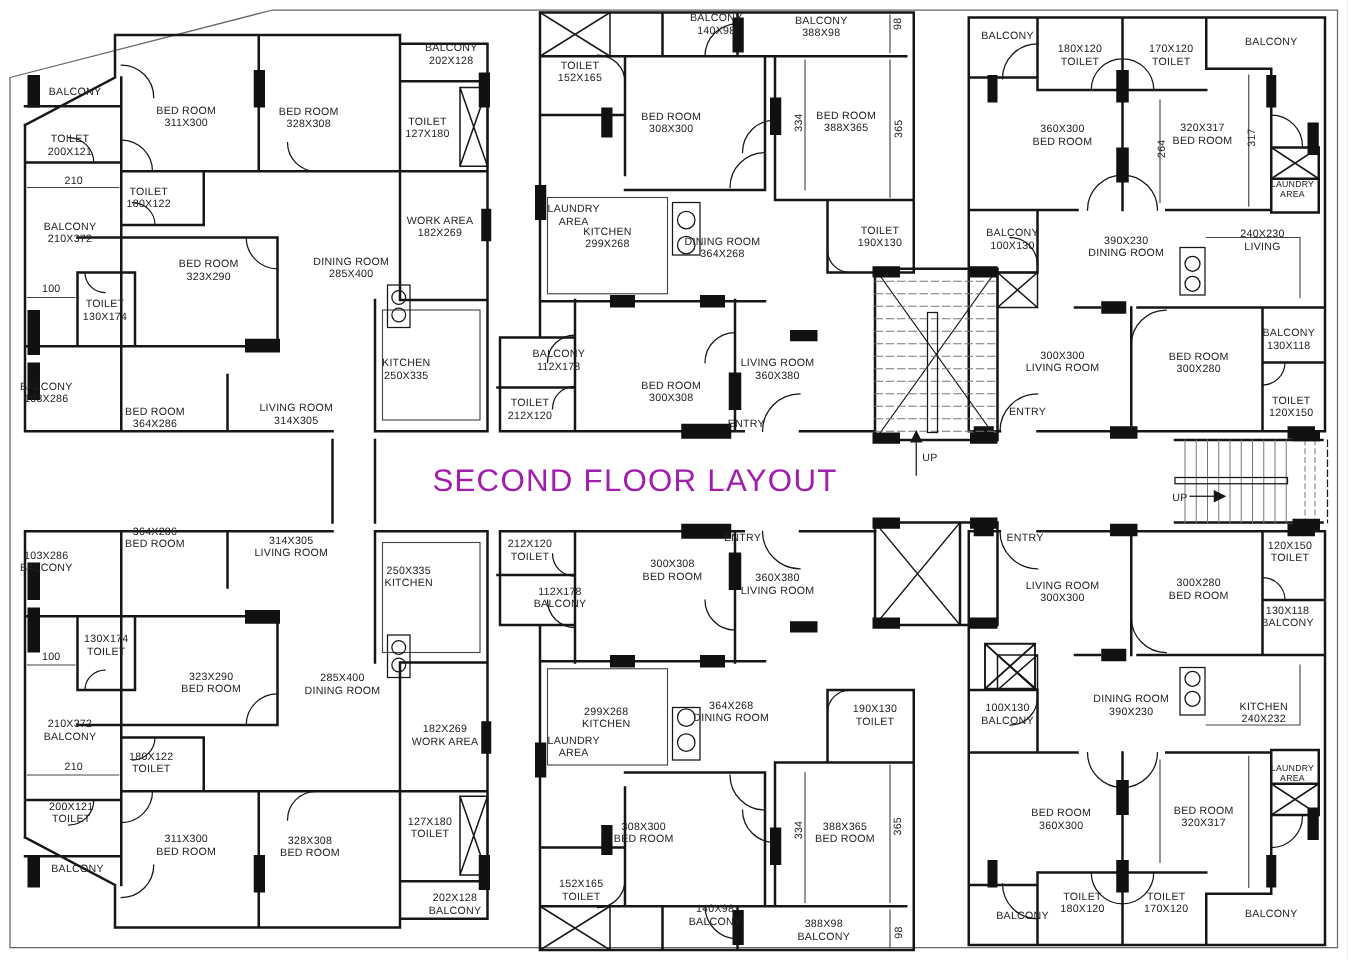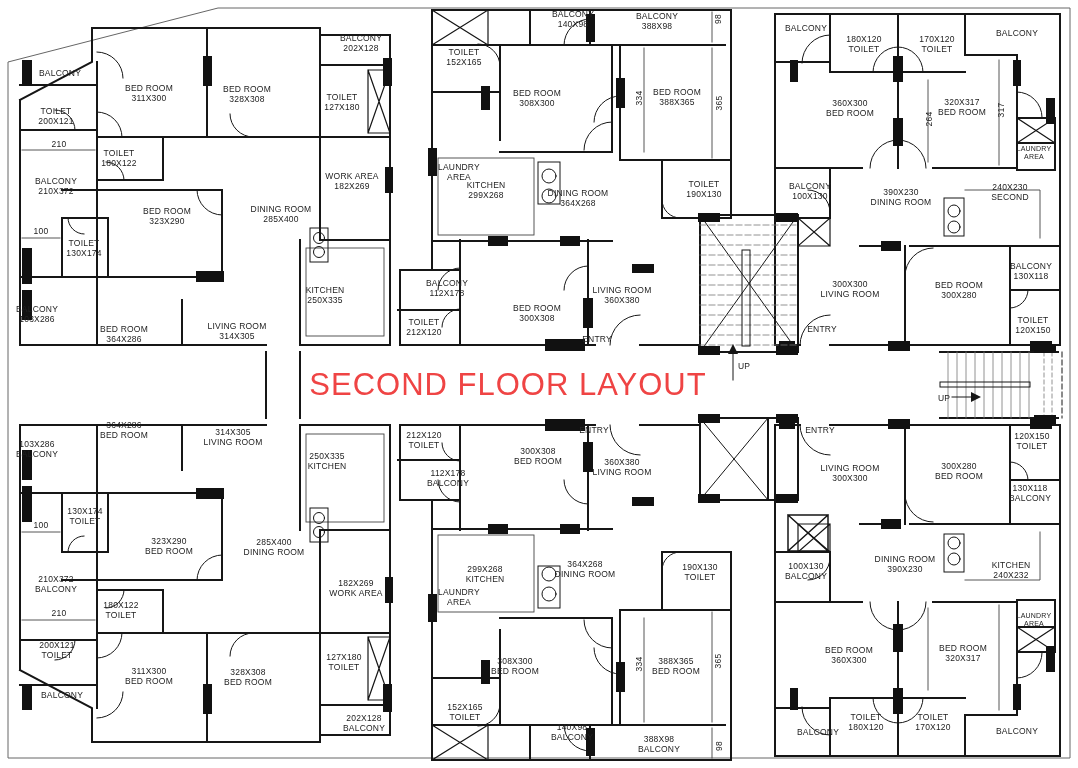--- a/index.html
+++ b/index.html
@@ -1,22 +1,22 @@
 <!DOCTYPE html>
 <html><head>
 <meta charset="utf-8">
 <style>
   html,body{margin:0;padding:0;background:#e8e8e8;}
   .stage{position:relative;width:1078px;height:768px;background:#ffffff;overflow:hidden;
          font-family:"Liberation Sans",sans-serif;}
   svg{position:absolute;left:0;top:0;}
   .lbl{position:absolute;transform:translate(-50%,-50%);font-size:8.5px;line-height:1.18;
        color:#222;text-align:center;white-space:pre-line;letter-spacing:.2px;}
-  .title{position:absolute;transform:translate(-50%,-50%);font-size:31px;letter-spacing:1px;
-         color:#ef4444;white-space:nowrap;}
+  .title{position:absolute;transform:translate(-50%,-50%);font-size:25px;letter-spacing:1px;
+         color:#a21caf;white-space:nowrap;}
 </style>
 </head>
 <body>
 
 <div class="stage">
 
   <svg width="1078" height="768" viewBox="0 0 1078 768">
 
     <g stroke="#666" stroke-width="1" fill="none">
       <path d="M8,62 L218,8 L1070,8 L1070,758 L8,758 Z"></path>
@@ -252,21 +252,21 @@
       <div class="lbl" style="left: 962px; top: 107px;">320X317
 BED ROOM</div>
       <div class="lbl" style="left: 1001px; top: 110px; transform: translate(-50%, -50%) rotate(-90deg);">317</div>
       <div class="lbl" style="left: 1034px; top: 153px; font-size: 7px;">LAUNDRY
 AREA</div>
       <div class="lbl" style="left: 810px; top: 191px;">BALCONY
 100X130</div>
       <div class="lbl" style="left: 901px; top: 197px;">390X230
 DINING ROOM</div>
       <div class="lbl" style="left: 1010px; top: 192px;">240X230
-SECOND</div>
+LIVING</div>
       <div class="lbl" style="left: 850px; top: 289px;">300X300
 LIVING ROOM</div>
       <div class="lbl" style="left: 959px; top: 290px;">BED ROOM
 300X280</div>
       <div class="lbl" style="left: 1031px; top: 271px;">BALCONY
 130X118</div>
       <div class="lbl" style="left: 1033px; top: 325px;">TOILET
 120X150</div>
       <div class="lbl" style="left: 822px; top: 329px;">ENTRY</div>
       <div class="lbl" style="left: 944px; top: 398px;">UP</div>

